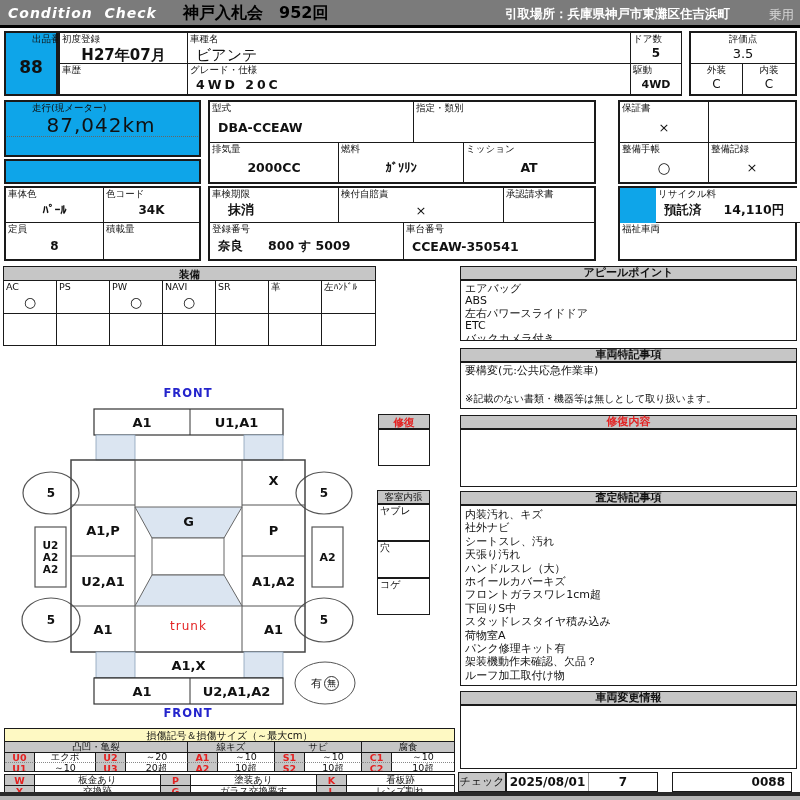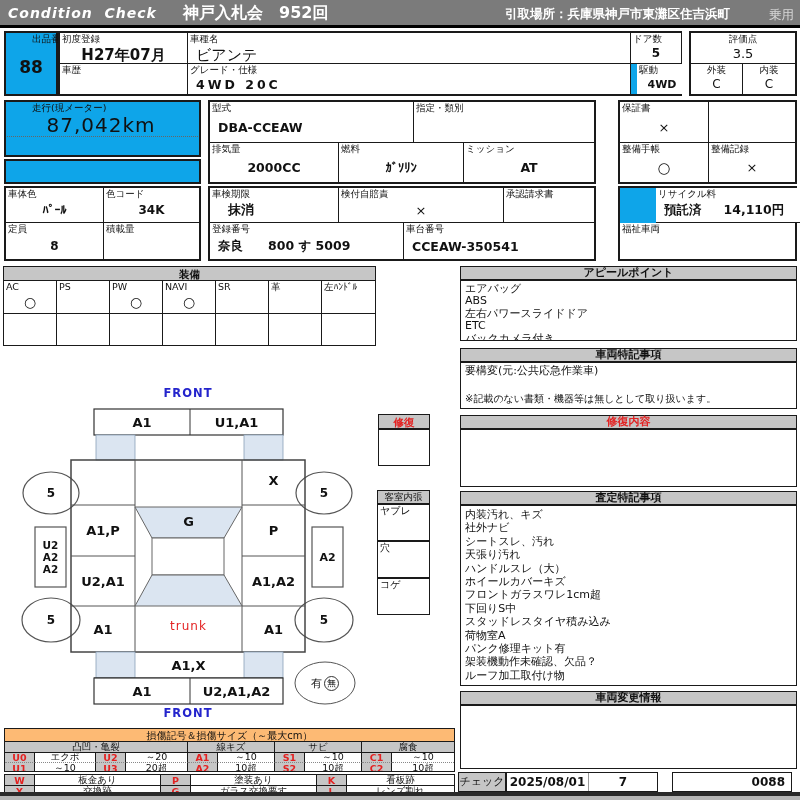--- a/index.html
+++ b/index.html
@@ -21,21 +21,21 @@
   .codecell{background:#c6c6c6;color:#e32222;font-weight:bold;}
   .lgc{position:absolute;box-sizing:border-box;border-right:1px solid #1a1a1a;display:flex;align-items:center;justify-content:center;font-size:9.5px;overflow:hidden;white-space:nowrap;}
 </style>
 </head>
 <body>
 
 <div class="page">
 
   <div class="abs" style="left:0;top:0;width:800px;height:28px;background:#7b7b7b;border-bottom:3px solid #000;">
     <div class="abs" style="left:8px;top:5px;color:#fff;font-weight:bold;font-style:italic;font-size:14px;letter-spacing:1px;white-space:pre;">Condition  Check</div>
-    <div class="abs" style="left:183px;top:3px;color:#ffffff;font-weight:bold;font-size:16px;white-space:nowrap;">神戸入札会　952回</div>
+    <div class="abs" style="left:183px;top:3px;color:#000000;font-weight:bold;font-size:16px;white-space:nowrap;">神戸入札会　952回</div>
     <div class="abs" style="left:505px;top:6px;color:#fff;font-weight:bold;font-size:12.5px;white-space:nowrap;">引取場所：兵庫県神戸市東灘区住吉浜町</div>
     <div class="abs" style="right:6px;top:7px;color:#d8d8d8;font-size:12.5px;">乗用</div>
   </div>
 
   <div class="tbl" style="left:4px;top:31px;width:54px;height:65px;">
     <div class="lbl">出品番号</div>
     <div class="mark" style="left:0;top:14px;width:50px;height:40px;font-size:17px;">88</div>
   </div>
 
   <div class="tbl" style="left:58px;top:31px;width:624px;height:65px;">
@@ -52,21 +52,21 @@
       <div class="cv" style="font-size:12px;">5</div>
     </div>
     <div class="cell" style="left:0;top:31px;width:128px;height:30px;border-bottom:none;">
       <div class="lbl">車歴</div>
       <div class="cv"></div>
     </div>
     <div class="cell" style="left:128px;top:31px;width:443px;height:30px;border-bottom:none;">
       <div class="lbl">グレード・仕様</div>
       <div class="cv cvl" style="font-size:12.5px;letter-spacing:3px;">4WD 20C</div>
     </div>
-    <div class="cell" style="left:571px;top:31px;width:50px;height:30px;border-right:none;border-bottom:none;margin-left:6px;">
+    <div class="cell" style="left:571px;top:31px;width:50px;height:30px;border-right:none;border-bottom:none;">
       <div class="lbl">駆動</div>
       <div class="cv" style="font-size:11px;">4WD</div>
     </div>
   </div>
 
   <div class="tbl" style="left:689px;top:31px;width:108px;height:65px;">
     <div class="cell" style="left:0;top:0;width:104px;height:31px;border-right:none;">
       <div class="lbl lblc">評価点</div>
       <div class="cv" style="font-size:13px;font-weight:normal;">3.5</div>
     </div>
@@ -352,21 +352,21 @@
     <div class="lbl" style="font-size:10px;">ヤブレ</div>
   </div>
   <div class="panel" style="left:377px;top:541px;width:53px;height:37px;">
     <div class="lbl" style="font-size:10px;">穴</div>
   </div>
   <div class="panel" style="left:377px;top:578px;width:53px;height:37px;">
     <div class="lbl" style="font-size:10px;">コゲ</div>
   </div>
 
   <div class="panel" style="left:4px;top:728px;width:451px;height:44px;">
-    <div class="abs" style="left:0;top:0;width:449px;height:13px;background:#fdba74;border-bottom:1px solid #1a1a1a;text-align:center;font-size:10px;line-height:13px;">損傷記号＆損傷サイズ（～最大cm）</div>
+    <div class="abs" style="left:0;top:0;width:449px;height:13px;background:#fef9c3;border-bottom:1px solid #1a1a1a;text-align:center;font-size:10px;line-height:13px;">損傷記号＆損傷サイズ（～最大cm）</div>
     <div class="lgc" style="left:0;top:13px;width:183px;height:11px;background:#c6c6c6;border-bottom:1px solid #1a1a1a;">凸凹・亀裂</div>
     <div class="lgc" style="left:183px;top:13px;width:87px;height:11px;background:#c6c6c6;border-bottom:1px solid #1a1a1a;">線キズ</div>
     <div class="lgc" style="left:270px;top:13px;width:87px;height:11px;background:#c6c6c6;border-bottom:1px solid #1a1a1a;">サビ</div>
     <div class="lgc" style="left:357px;top:13px;width:92px;height:11px;background:#c6c6c6;border-right:none;border-bottom:1px solid #1a1a1a;">腐食</div>
 
     <div class="lgc codecell" style="left:0;top:24px;width:30px;height:10px;border-bottom:1px dotted #888;">U0</div>
     <div class="lgc" style="left:30px;top:24px;width:61px;height:10px;border-bottom:1px dotted #888;">エクボ</div>
     <div class="lgc codecell" style="left:91px;top:24px;width:30px;height:10px;border-bottom:1px dotted #888;">U2</div>
     <div class="lgc" style="left:121px;top:24px;width:62px;height:10px;border-bottom:1px dotted #888;">～20</div>
     <div class="lgc codecell" style="left:183px;top:24px;width:30px;height:10px;border-bottom:1px dotted #888;">A1</div>

